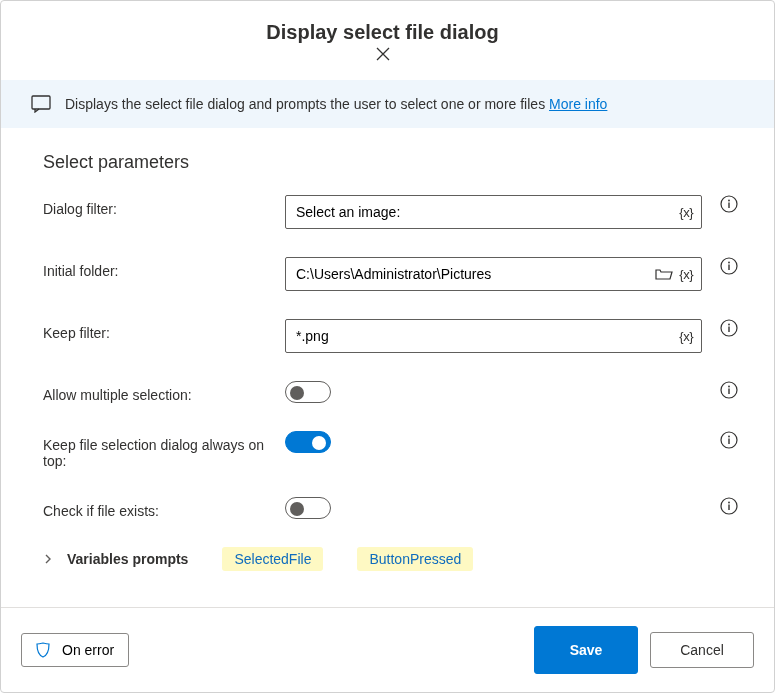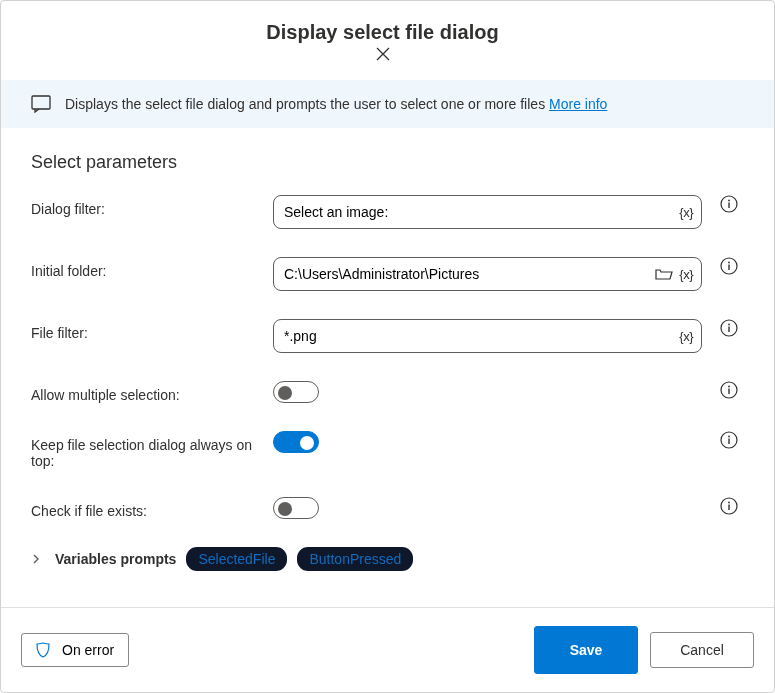--- a/index.html
+++ b/index.html
@@ -43,21 +43,21 @@
   }
   .info-banner .msg-icon {
     width: 20px; height: 20px;
     display:flex; align-items:center; justify-content:center;
     flex-shrink:0;
   }
   .info-banner .text { color: #323130; }
   .info-banner a { color: #0078d4; text-decoration: underline; cursor:pointer; }
   .content {
     flex: 1;
-    padding: 24px 30px 8px 30px;
+    padding: 24px 30px 8px 42px;
     overflow-y: auto;
   }
   .section-title {
     font-size: 18px;
     font-weight: 400;
     margin-bottom: 22px;
     color: #323130;
   }
   .form-row {
     display: flex;
@@ -72,21 +72,21 @@
     color: #323130;
   }
   .input-col {
     flex: 1;
     display: flex;
     align-items: center;
   }
   .text-input {
     flex: 1;
     border: 1px solid #605e5c;
-    border-radius: 8px;
+    border-radius: 2px;
     height: 34px;
     display: flex;
     align-items: center;
     padding: 0 8px 0 10px;
     background: #fff;
   }
   .text-input input {
     border: none; outline: none; flex: 1; font: inherit; background: transparent;
   }
   .text-input .inline-icon {
@@ -123,25 +123,26 @@
   .toggle.on .thumb { background:#fff; right:4px; }
   .toggle.off { background:#fff; border:1px solid #605e5c; }
   .toggle.off .thumb { background:#605e5c; left:4px; }
   .variables-row {
     display:flex; align-items:center; gap:10px;
     margin-top: 4px;
   }
   .chev { width:14px; display:flex; align-items:center; cursor:pointer; color:#605e5c;}
   .var-label { font-weight:600; }
   .var-chip {
-    background:#0f172a;
+    background:#fef9c3;
     color:#0f6cbd;
     padding: 4px 12px;
-    border-radius: 11px;
-    cursor:pointer;
+    border-radius: 3px;
+    cursor:pointer;
+    margin-left:24px;
   }
   .footer {
     display:flex;
     align-items:center;
     padding: 18px 20px;
     border-top: 1px solid #e1dfdd;
     gap: 12px;
   }
   .on-error-btn {
     display:flex; align-items:center; gap:12px;
@@ -235,21 +236,21 @@
     <div class="info-icon">
       <svg width="18" height="18" viewBox="0 0 18 18">
           <circle cx="9" cy="9" r="8" fill="none" stroke="currentColor" stroke-width="1.2"></circle>
           <circle cx="9" cy="5.5" r="0.9" fill="currentColor"></circle>
           <rect x="8.3" y="7.5" width="1.4" height="5.5" fill="currentColor"></rect>
         </svg>
     </div>
   </div>
 
   <div class="form-row">
-    <div class="label-col">File filter:</div>
+    <div class="label-col">Keep filter:</div>
     <div class="input-col">
       <div class="text-input">
         <input value="*.png" style="">
         <span class="inline-icon var-token">{x}</span>
       </div>
     </div>
     <div class="info-icon">
       <svg width="18" height="18" viewBox="0 0 18 18">
           <circle cx="9" cy="9" r="8" fill="none" stroke="currentColor" stroke-width="1.2"></circle>
           <circle cx="9" cy="5.5" r="0.9" fill="currentColor"></circle>

